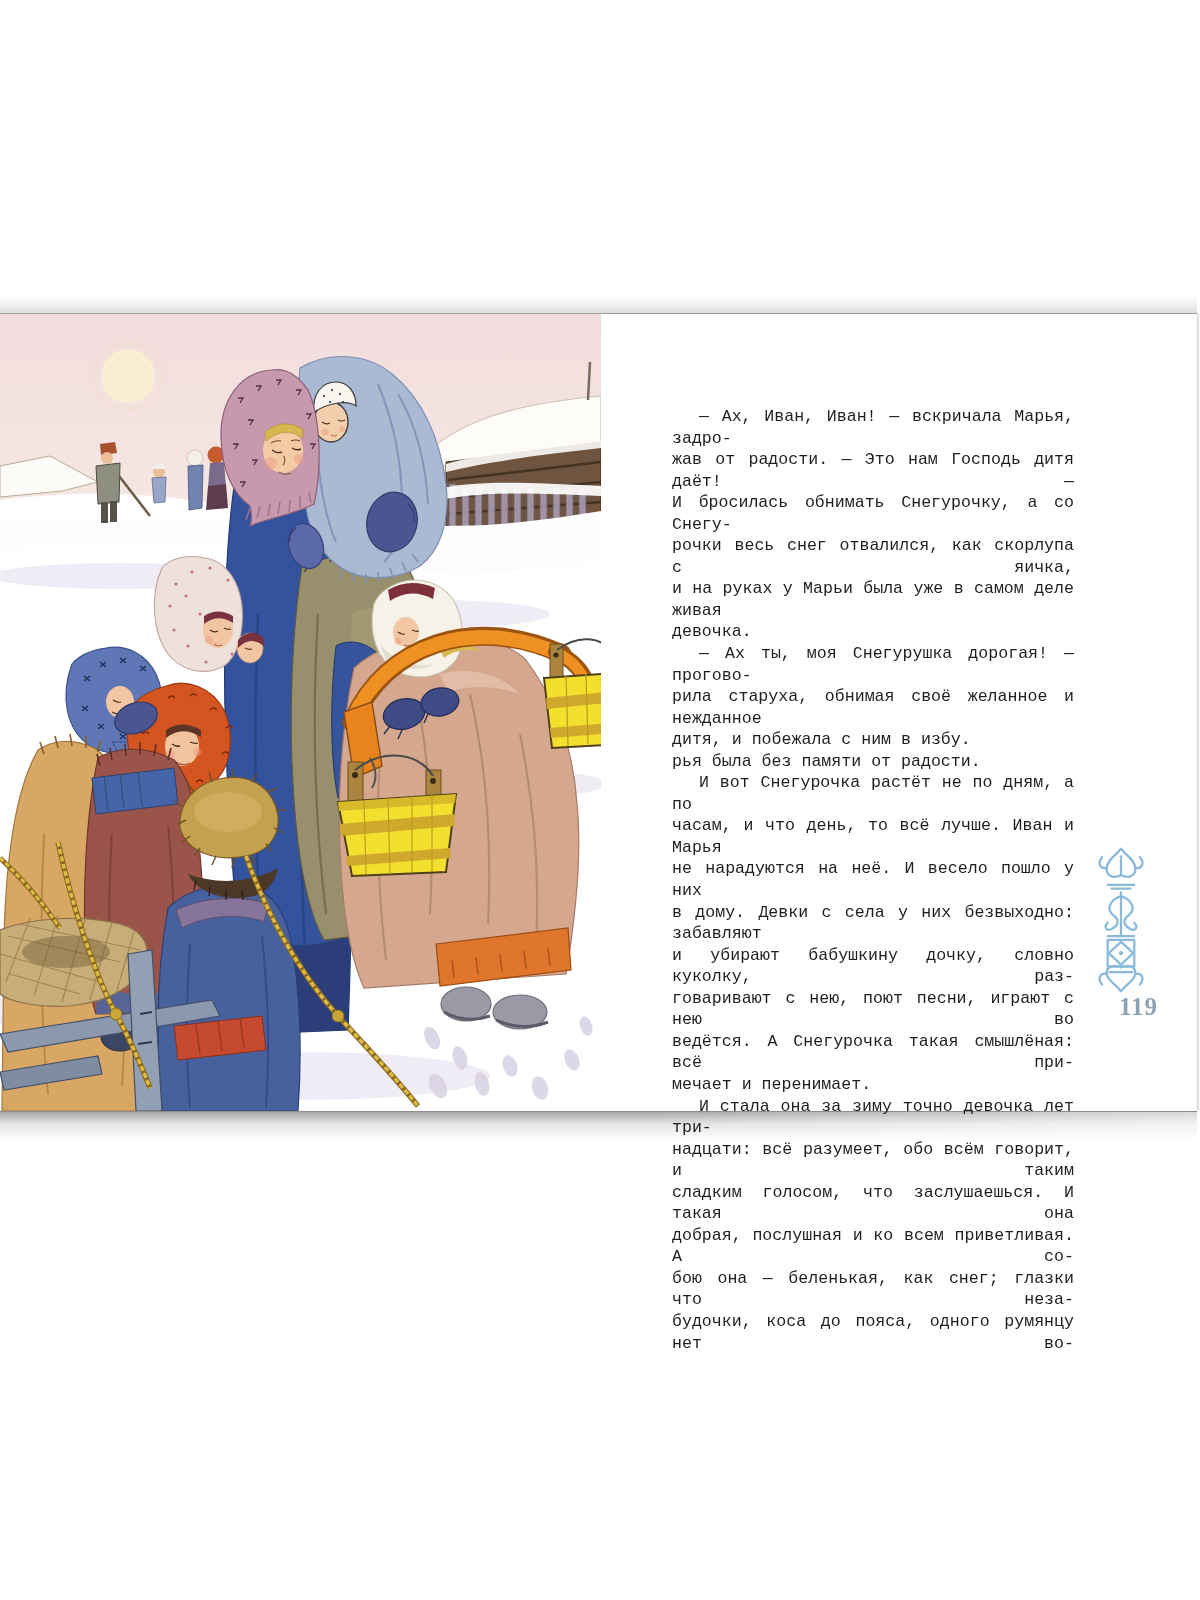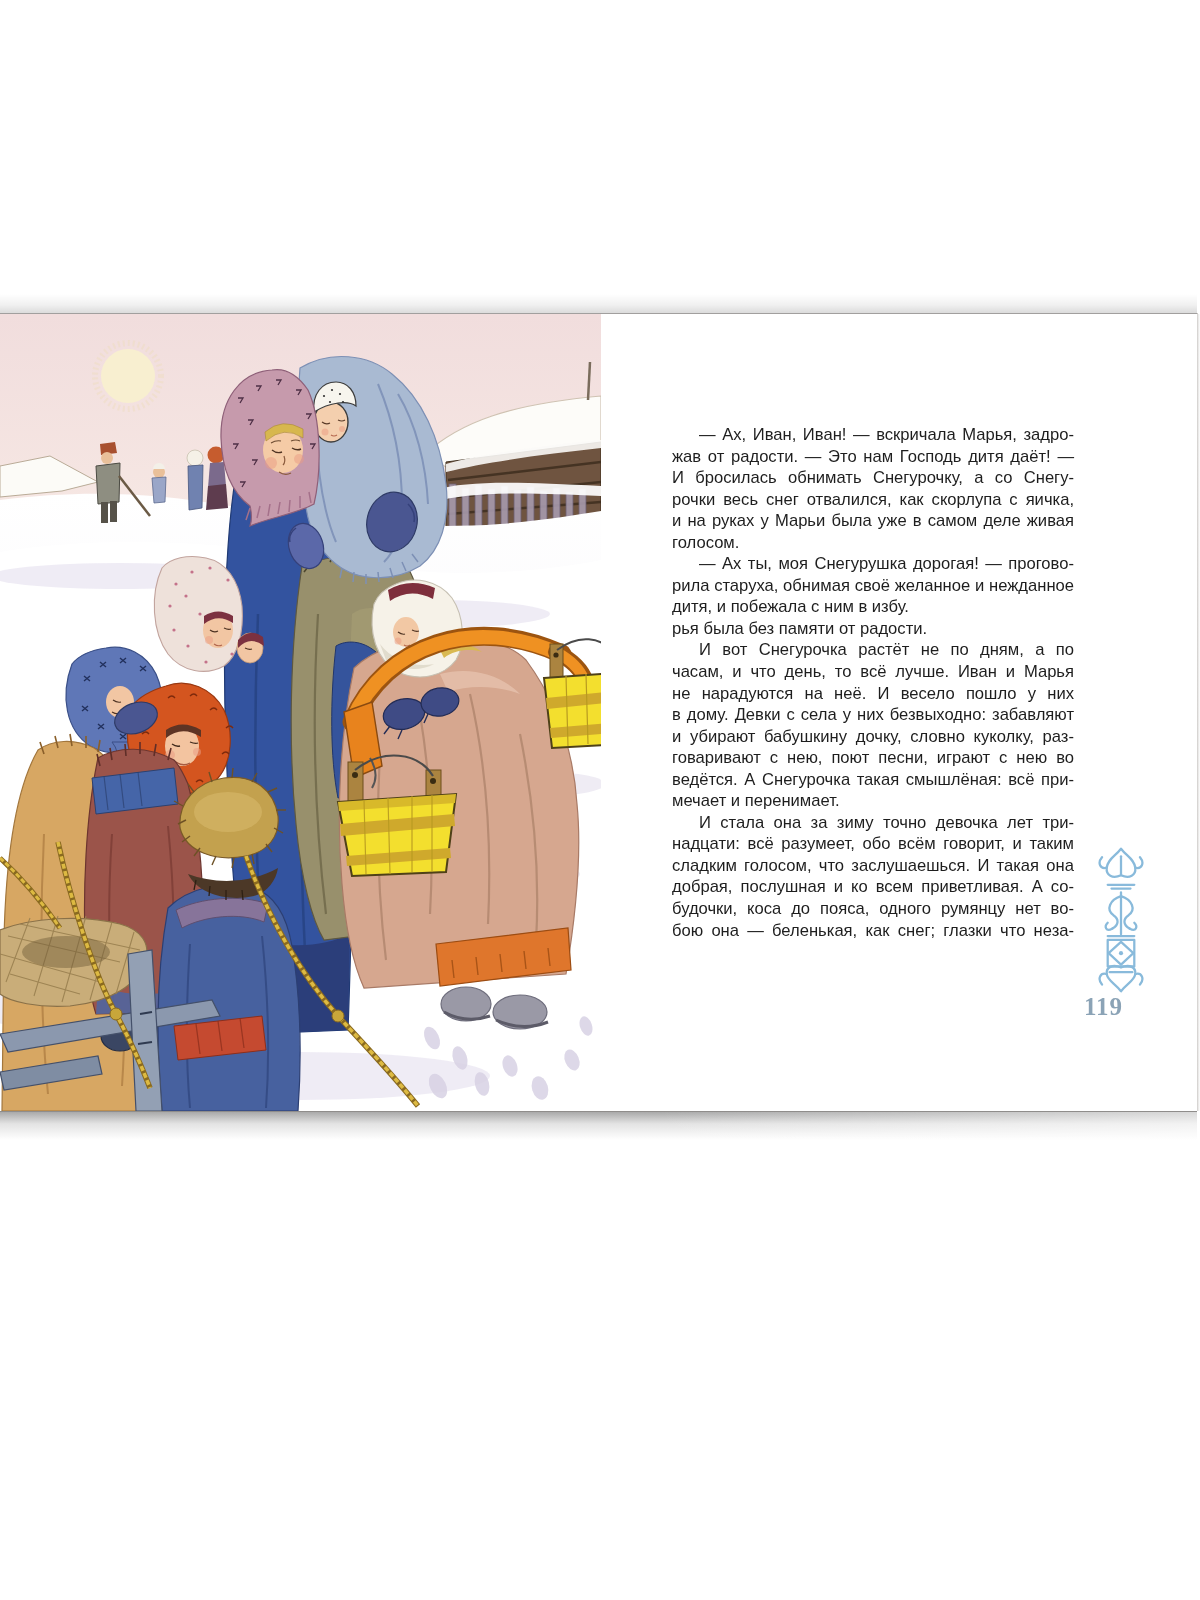--- a/index.html
+++ b/index.html
@@ -33,34 +33,34 @@
     background:linear-gradient(to right,#d8d6d4,rgba(255,255,255,0));
   }
 
   .page-left{position:absolute;left:0;top:0;width:601px;height:797px;overflow:hidden;}
   .page-left svg{display:block;width:601px;height:797px;}
 
   .page-right{position:absolute;left:601px;top:0;width:596px;height:797px;}
 
   
   .story{
-    position:absolute;left:71px;top:110px;width:402px;
-    font-family:Liberation Sans, sans-serif;
+    position:absolute;left:71px;top:92px;width:402px;
+    font-family:Liberation Mono, monospace;
     font-size:16.6px;line-height:21.55px;color:#1e1e1e;
   }
   .story .line{text-align:justify;text-align-last:justify;}
   .story .line.pfirst{text-indent:27px;}
   .story .line.plast{text-align-last:left;}
 
   
   .ornament-box{position:absolute;left:489px;top:529px;width:62px;height:152px;}
   .ornament-box svg{display:block;width:62px;height:152px;}
   .page-num{
     position:absolute;left:483px;top:679px;width:74px;
-    text-align:left;
+    text-align:right;
     font-family:"Liberation Serif", serif;
     font-weight:bold;font-size:25px;letter-spacing:1px;
   }
 </style>
 </head>
 <body>
 
 <div class="stage">
   <div class="spread">
     <div class="edge-top"></div>
@@ -392,39 +392,39 @@
       </svg>
     </div>
 
     <div class="page-right">
       <div class="story">
           <div class="line pfirst">— Ах, Иван, Иван! — вскричала Марья, задро-</div>
           <div class="line">жав от радости. — Это нам Господь дитя даёт! —</div>
           <div class="line">И бросилась обнимать Снегурочку, а со Снегу-</div>
           <div class="line">рочки весь снег отвалился, как скорлупа с яичка,</div>
           <div class="line">и на руках у Марьи была уже в самом деле живая</div>
-          <div class="line plast">голосом.</div>
+          <div class="line plast">девочка.</div>
           <div class="line pfirst">— Ах ты, моя Снегурушка дорогая! — прогово-</div>
           <div class="line">рила старуха, обнимая своё желанное и нежданное</div>
           <div class="line plast">дитя, и побежала с ним в избу.</div>
           <div class="line plast">рья была без памяти от радости.</div>
           <div class="line pfirst">И вот Снегурочка растёт не по дням, а по</div>
           <div class="line">часам, и что день, то всё лучше. Иван и Марья</div>
           <div class="line">не нарадуются на неё. И весело пошло у них</div>
           <div class="line">в дому. Девки с села у них безвыходно: забавляют</div>
           <div class="line">и убирают бабушкину дочку, словно куколку, раз-</div>
           <div class="line">говаривают с нею, поют песни, играют с нею во</div>
           <div class="line">ведётся. А Снегурочка такая смышлёная: всё при-</div>
           <div class="line plast">мечает и перенимает.</div>
           <div class="line pfirst">И стала она за зиму точно девочка лет три-</div>
           <div class="line">надцати: всё разумеет, обо всём говорит, и таким</div>
           <div class="line">сладким голосом, что заслушаешься. И такая она</div>
           <div class="line">добрая, послушная и ко всем приветливая. А со-</div>
+          <div class="line">бою она — беленькая, как снег; глазки что неза-</div>
           <div class="line">будочки, коса до пояса, одного румянцу нет во-</div>
-          <div class="line">бою она — беленькая, как снег; глазки что неза-</div>
         </div>
 
       <div class="ornament-box">
         <svg viewBox="0 0 60 160" aria-hidden="true" style="color: rgb(127, 181, 216);">
           <g fill="none" stroke="currentColor" stroke-width="2.4" stroke-linecap="round" stroke-linejoin="round" opacity="0.92">
             <path d="M30,6 C24,14 16,17 15,26 C14,34 21,38 30,34 C39,38 46,34 45,26 C44,17 36,14 30,6 Z"></path>
             <path d="M30,14 L30,34"></path>
             <path d="M15,26 C8,28 5,21 10,15"></path>
             <path d="M45,26 C52,28 55,21 50,15"></path>
             <path d="M16,44 L44,44 M20,48 L40,48"></path>

